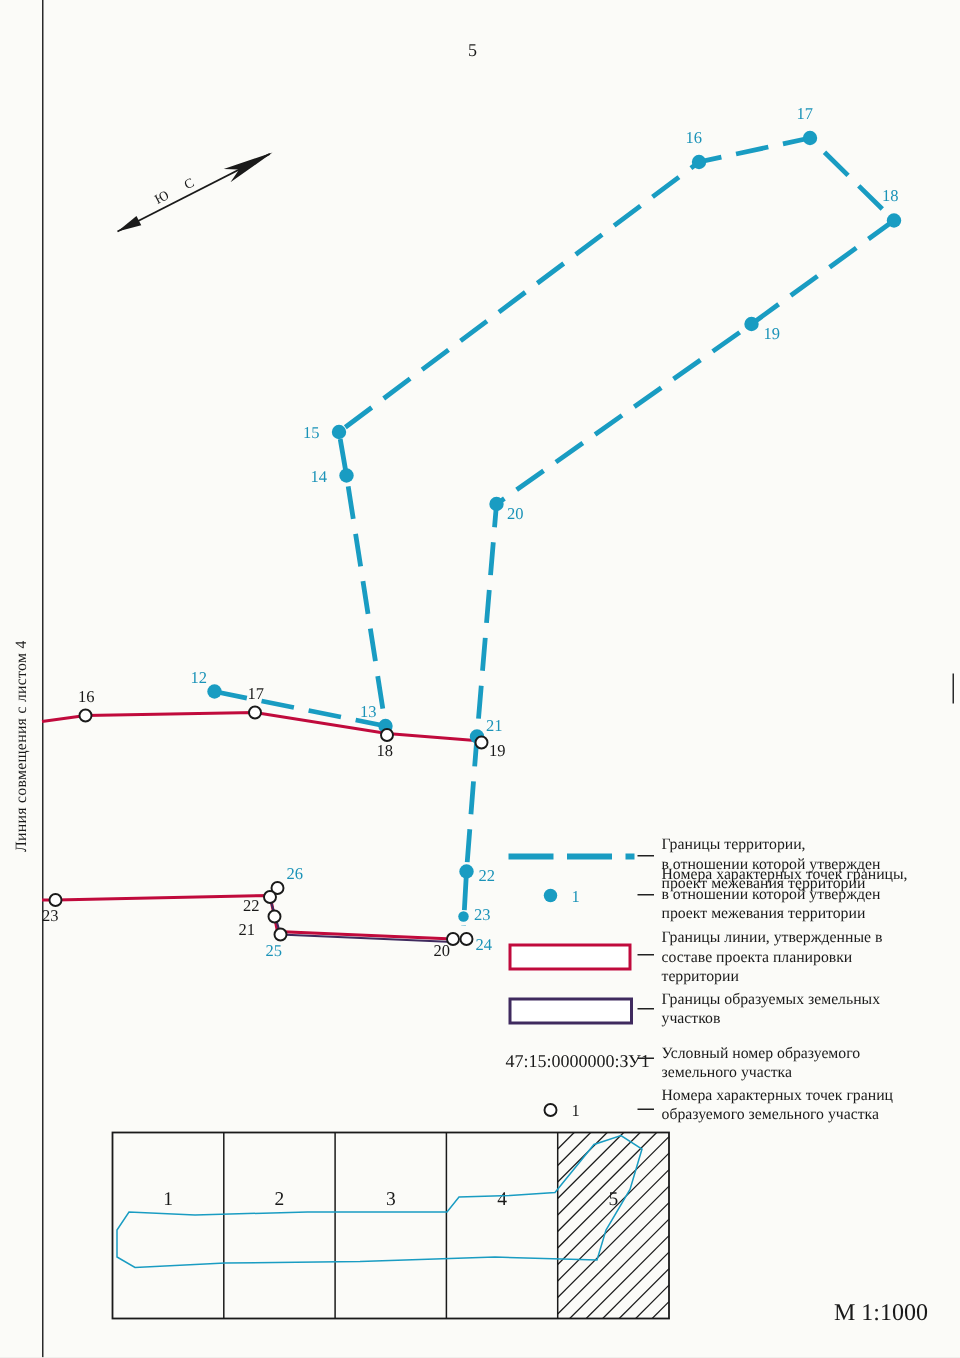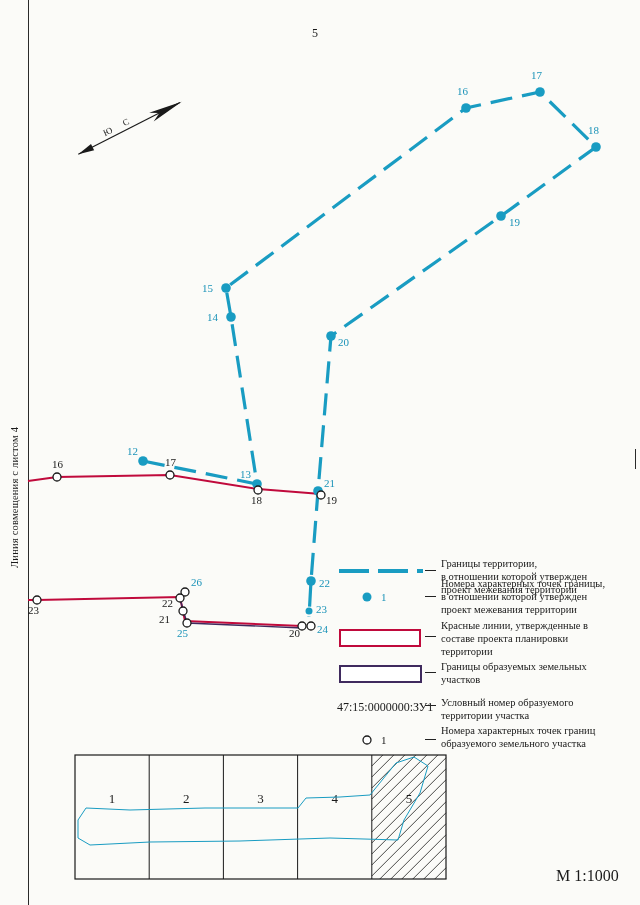--- a/index.html
+++ b/index.html
@@ -148,41 +148,41 @@
       <div class="ltext">Номера характерных точек границы,
 в отношении которой утвержден
 проект межевания территории</div>
     </div>
 
     <div class="lrow" style="top:620px">
       <div class="lsym">
         <div class="red-box"></div>
       </div>
       <div class="ldash" style="margin-top:16px"></div>
-      <div class="ltext">Красные линии, утвержденные в
+      <div class="ltext">Границы линии, утвержденные в
 составе проекта планировки
 территории</div>
     </div>
 
     <div class="lrow" style="top:661px">
       <div class="lsym">
         <div class="purple-box"></div>
       </div>
       <div class="ldash" style="margin-top:11px"></div>
       <div class="ltext">Границы образуемых земельных
 участков</div>
     </div>
 
     <div class="lrow" style="top:697px">
       <div class="lsym">
         <div class="parcel-code">47:15:0000000:ЗУ1</div>
       </div>
       <div class="ldash" style="margin-top:8px"></div>
       <div class="ltext">Условный номер образуемого
-территории участка</div>
+земельного участка</div>
     </div>
 
     <div class="lrow" style="top:725px">
       <div class="lsym">
         <svg width="88" height="26">
           <circle cx="30" cy="15" r="4" fill="#ffffff" stroke="#1a1a1a" stroke-width="1.3"></circle>
           <text x="44" y="19" font-size="11" fill="#1a1a1a" font-family="Liberation Serif, serif">1</text>
         </svg>
       </div>
       <div class="ldash" style="margin-top:14px"></div>

